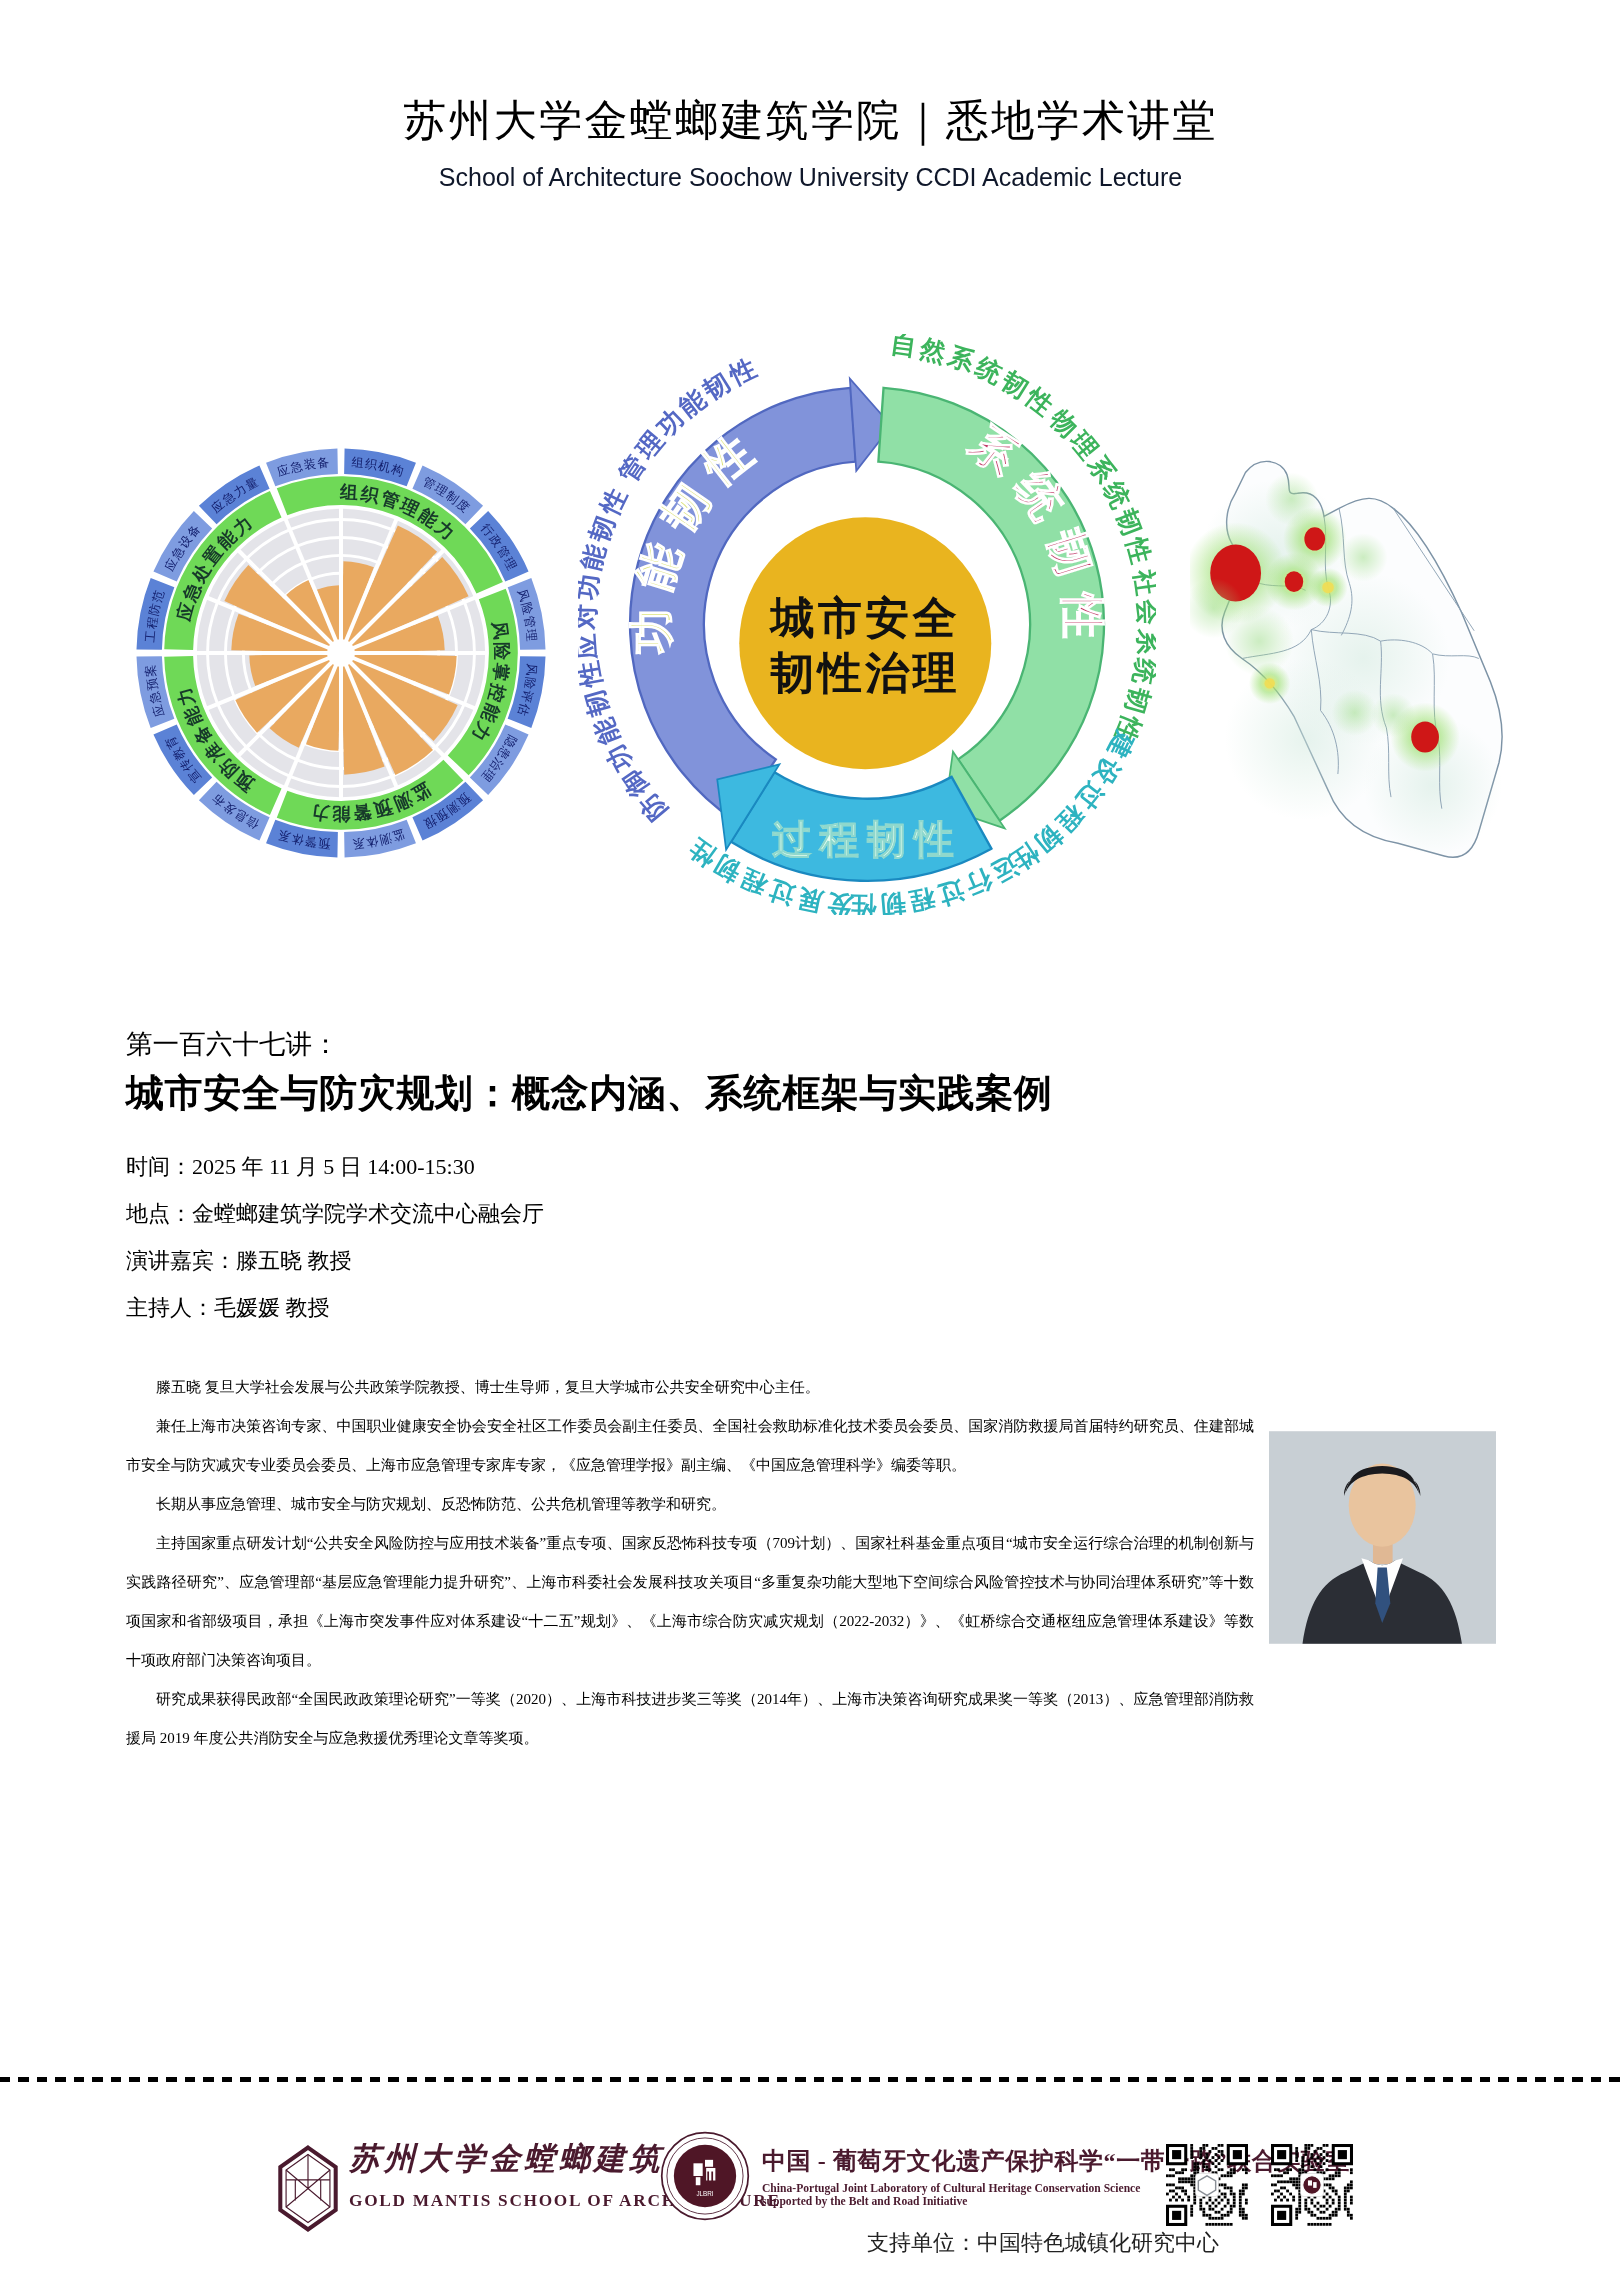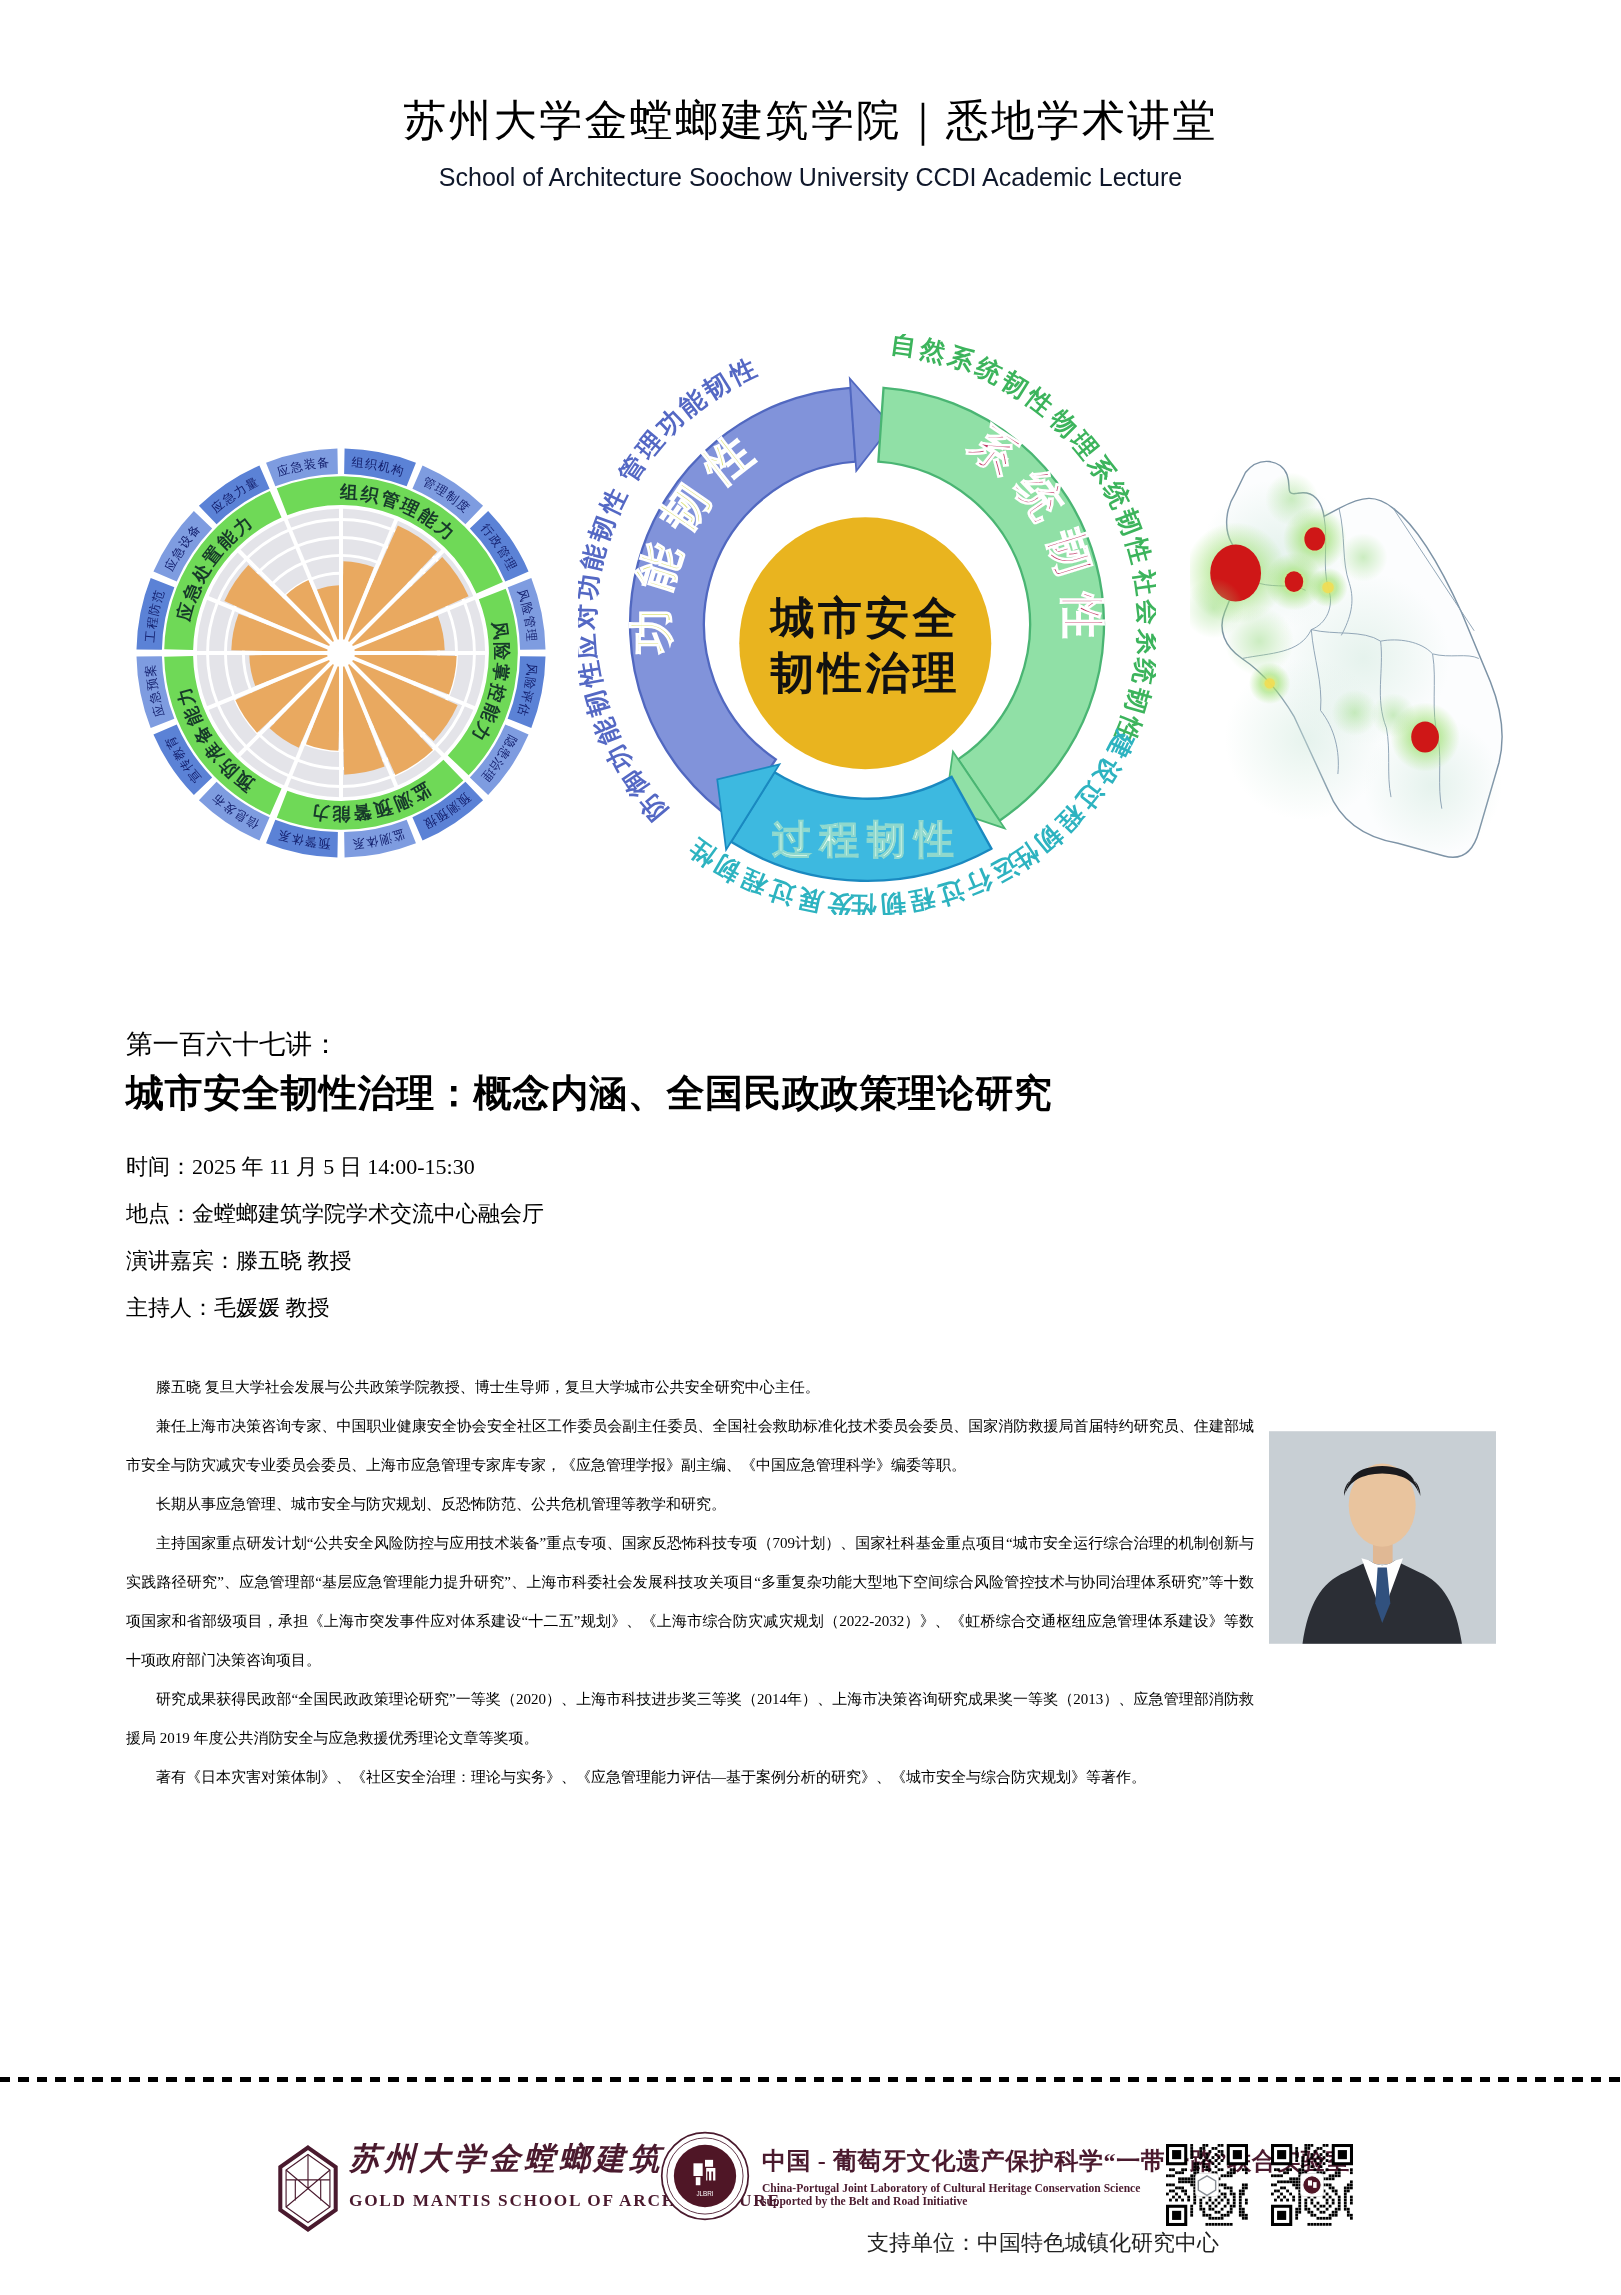--- a/index.html
+++ b/index.html
@@ -206,36 +206,35 @@
         <circle cx="138" cy="423" r="9" fill="#f0dd55" opacity="0.9"></circle>
         <circle cx="285" cy="474" r="40" fill="url(#gGreen)"></circle>
         <circle cx="352" cy="478" r="38" fill="url(#gGreen)"></circle>
         <circle cx="407" cy="516" r="60" fill="url(#gHalo)"></circle>
         <ellipse cx="407" cy="516" rx="24" ry="26.880000000000003" fill="#cf1717"></ellipse>
         <circle cx="120" cy="350" r="60" fill="url(#gGreen)"></circle>
       </svg>
   </div>
 
   <div class="abs lecture-number">第一百六十七讲：</div>
-  <div class="abs lecture-title">城市安全韧性治理：概念内涵、全国民政政策理论研究</div>
+  <div class="abs lecture-title">城市安全与防灾规划：概念内涵、系统框架与实践案例</div>
 
   <div class="abs info-block">
     <div>时间：2025 年 11 月 5 日 14:00-15:30</div>
     <div>地点：金螳螂建筑学院学术交流中心融会厅</div>
     <div>演讲嘉宾：滕五晓 教授</div>
     <div>主持人：毛媛媛 教授</div>
   </div>
 
   <div class="abs bio">
     <p>滕五晓 复旦大学社会发展与公共政策学院教授、博士生导师，复旦大学城市公共安全研究中心主任。</p>
     <p>兼任上海市决策咨询专家、中国职业健康安全协会安全社区工作委员会副主任委员、全国社会救助标准化技术委员会委员、国家消防救援局首届特约研究员、住建部城市安全与防灾减灾专业委员会委员、上海市应急管理专家库专家，《应急管理学报》副主编、《中国应急管理科学》编委等职。</p>
     <p>长期从事应急管理、城市安全与防灾规划、反恐怖防范、公共危机管理等教学和研究。</p>
     <p>主持国家重点研发计划“公共安全风险防控与应用技术装备”重点专项、国家反恐怖科技专项（709计划）、国家社科基金重点项目“城市安全运行综合治理的机制创新与实践路径研究”、应急管理部“基层应急管理能力提升研究”、上海市科委社会发展科技攻关项目“多重复杂功能大型地下空间综合风险管控技术与协同治理体系研究”等十数项国家和省部级项目，承担《上海市突发事件应对体系建设“十二五”规划》、《上海市综合防灾减灾规划（2022-2032）》、《虹桥综合交通枢纽应急管理体系建设》等数十项政府部门决策咨询项目。</p>
     <p>研究成果获得民政部“全国民政政策理论研究”一等奖（2020）、上海市科技进步奖三等奖（2014年）、上海市决策咨询研究成果奖一等奖（2013）、应急管理部消防救援局 2019 年度公共消防安全与应急救援优秀理论文章等奖项。</p>
-    <p>著有《日本灾害对策体制》、《社区安全治理：理论与实务》、《应急管理能力评估—基于案例分析的研究》、《城市安全与综合防灾规划》等著作。</p>
   </div>
 
   <div class="abs photo">
     <svg width="227" height="213" viewBox="0 0 393 368">
       <rect x="0" y="0" width="393" height="368" fill="#c8cfd4"></rect>
       <rect x="180" y="170" width="34" height="60" fill="#e0b894"></rect>
       <ellipse cx="196" cy="128" rx="58" ry="72" fill="#e9c49e"></ellipse>
       <path d="M130,112 C126,52 266,52 262,112 C252,76 240,62 196,60 C152,62 140,76 130,112 Z" fill="#1b1b1e"></path>
       <path d="M132,108 C140,74 160,64 196,63 C232,64 252,74 260,108 C252,86 232,74 196,73 C160,74 140,86 132,108 Z" fill="#1b1b1e"></path>
       <path d="M58,368 C68,300 90,262 132,244 L174,224 Q196,240 218,224 L260,244 C302,262 324,300 334,368 Z" fill="#2b2e35"></path>

